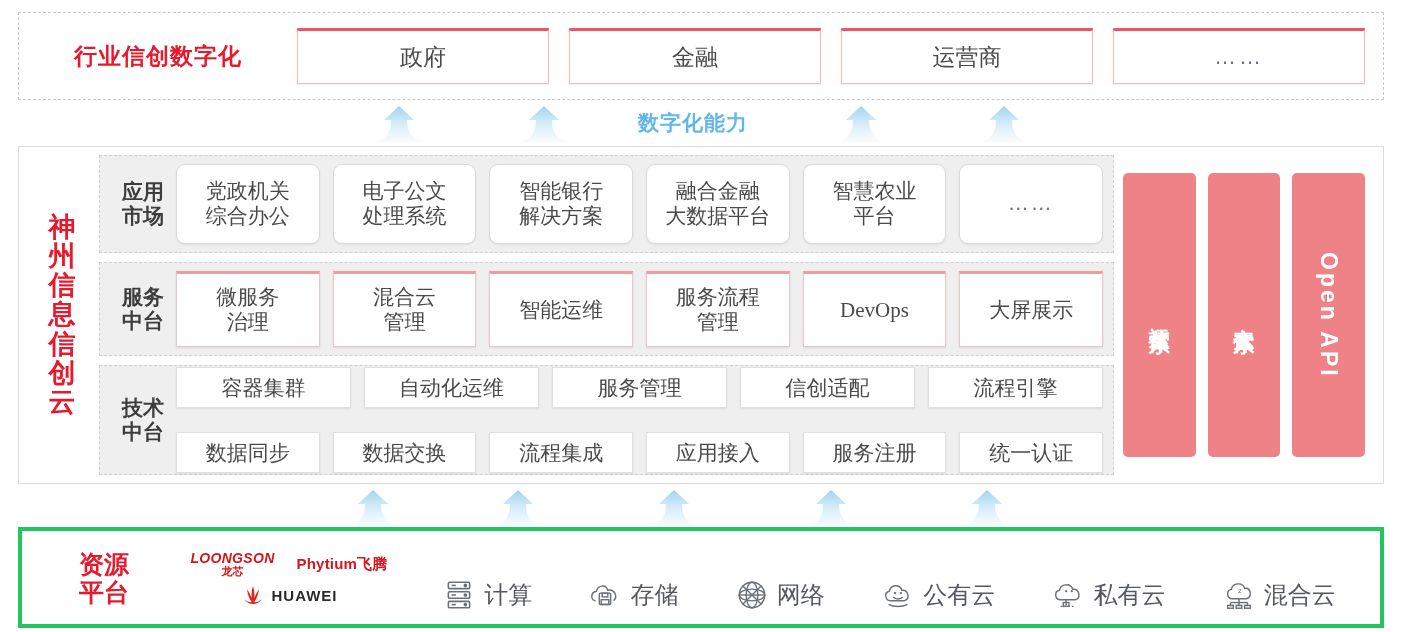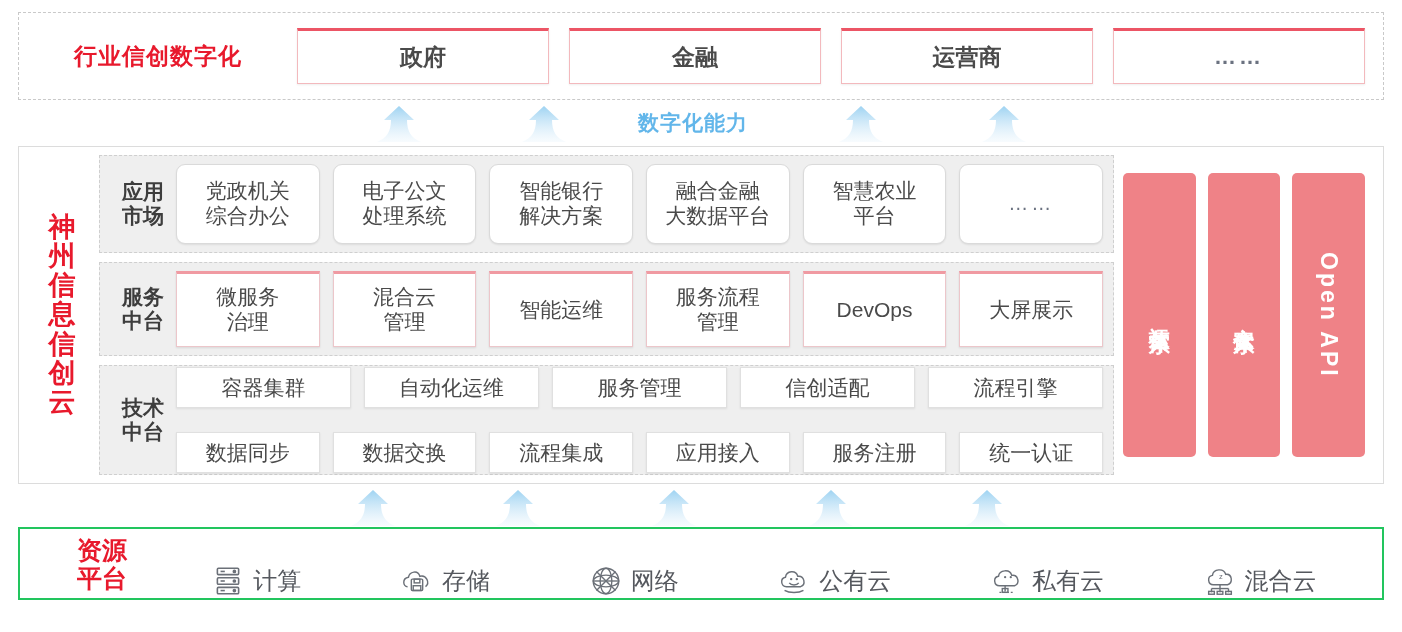--- a/index.html
+++ b/index.html
@@ -21,21 +21,21 @@
   .industry-title {
     color: #e8192c;
     font-size: 23px;
     font-weight: bold;
     letter-spacing: 1px;
     width: 278px;
     text-align: center;
     flex: none;
   }
   .industry-boxes {
-    display: flex; flex: 1; gap: 20px; padding-right: 18px; font-weight: bold;
+    display: flex; flex: 1; gap: 20px; padding-right: 18px;
   }
   .ind-box {
     flex: 1;
     height: 56px;
     background: #fff;
     border: 1px solid #f3b9bd;
     border-top: 3px solid #ec5565;
     display: flex; align-items: center; justify-content: center;
     font-size: 23px; color: #4a4a4a;
     box-shadow: 0 1px 2px rgba(0,0,0,0.07);
@@ -113,20 +113,21 @@
     letter-spacing: 3px;
     font-size: 23px;
   }
 
   
   .row-panel {
     background: #efefef;
     border: 1px dashed #cfcfcf;
     display: flex; align-items: center;
     padding: 2px 10px;
+    font-family: Liberation Serif, serif;
   }
   .row-panel.app { height: 100px; }
   .row-panel.svc { height: 96px; }
   .row-panel.tech { height: 110px; }
 
   .row-label {
     width: 66px; flex: none;
     text-align: center;
     font-size: 21px; font-weight: bold;
     color: #3d3d3d;
@@ -184,22 +185,22 @@
 
   
   .band-res {
     position: absolute;
     left: 18px; top: 487px; width: 1366px; height: 40px;
   }
 
   
   .resource-layer {
     position: absolute;
-    left: 18px; top: 527px; width: 1366px; height: 73px;
-    border: 2px solid #22c55e;
+    left: 18px; top: 527px; width: 1366px; height: 101px;
+    border: 4px solid #22c55e;
     background: #fff;
     display: flex; align-items: center;
   }
   .res-title {
     width: 120px; flex: none;
     display: flex; flex-direction: column; align-items: center;
     color: #e8192c; font-size: 25px; font-weight: bold;
     line-height: 1.12;
     margin-left: 22px;
   }
@@ -429,20 +430,37 @@
     <path d="M23 1 L38 15 L31 15 C31 26 35 33 45 37 L1 37 C11 33 15 26 15 15 L8 15 Z" fill="url(#ag2)"></path>
   </svg>
 </div>
 
 <div class="resource-layer">
   <div class="res-title">
     <div>资源</div>
     <div>平台</div>
   </div>
 
+  <div class="res-logos">
+    <div class="logo-line1">
+      <div class="logo-loongson">
+        <div class="lg-en">LOONGSON</div>
+        <div class="lg-cn">龙芯</div>
+      </div>
+      <div class="logo-phytium">Phytium飞腾</div>
+    </div>
+    <div class="logo-huawei">
+      <svg class="hw-mark" viewBox="0 0 24 18">
+        <g fill="#e2231a">
+          <path d="M12 0 C10.6 4 10.2 8 10.8 12 C9.4 9 7.6 5.4 6 3 C6.6 7.6 8 13 10.8 16 C9 16.6 5.6 15.2 3 13.4 C5 16 9 18 12 18 C15 18 19 16 21 13.4 C18.4 15.2 15 16.6 13.2 16 C16 13 17.4 7.6 18 3 C16.4 5.4 14.6 9 13.2 12 C13.8 8 13.4 4 12 0 Z"></path>
+        </g>
+      </svg>
+      <div class="hw-text">HUAWEI</div>
+    </div>
+  </div>
 
   <div class="res-items">
 
     <div class="res-item">
       <svg class="res-ico" viewBox="0 0 32 32" fill="none" stroke="#6b7078" stroke-width="1.5">
         <rect x="6" y="4" width="20" height="6" rx="1"></rect>
         <rect x="6" y="13" width="20" height="6" rx="1"></rect>
         <rect x="6" y="22" width="20" height="6" rx="1"></rect>
         <line x1="9" y1="7" x2="13" y2="7"></line>
           <circle cx="22" cy="7" r="1" fill="#6b7078"></circle>

